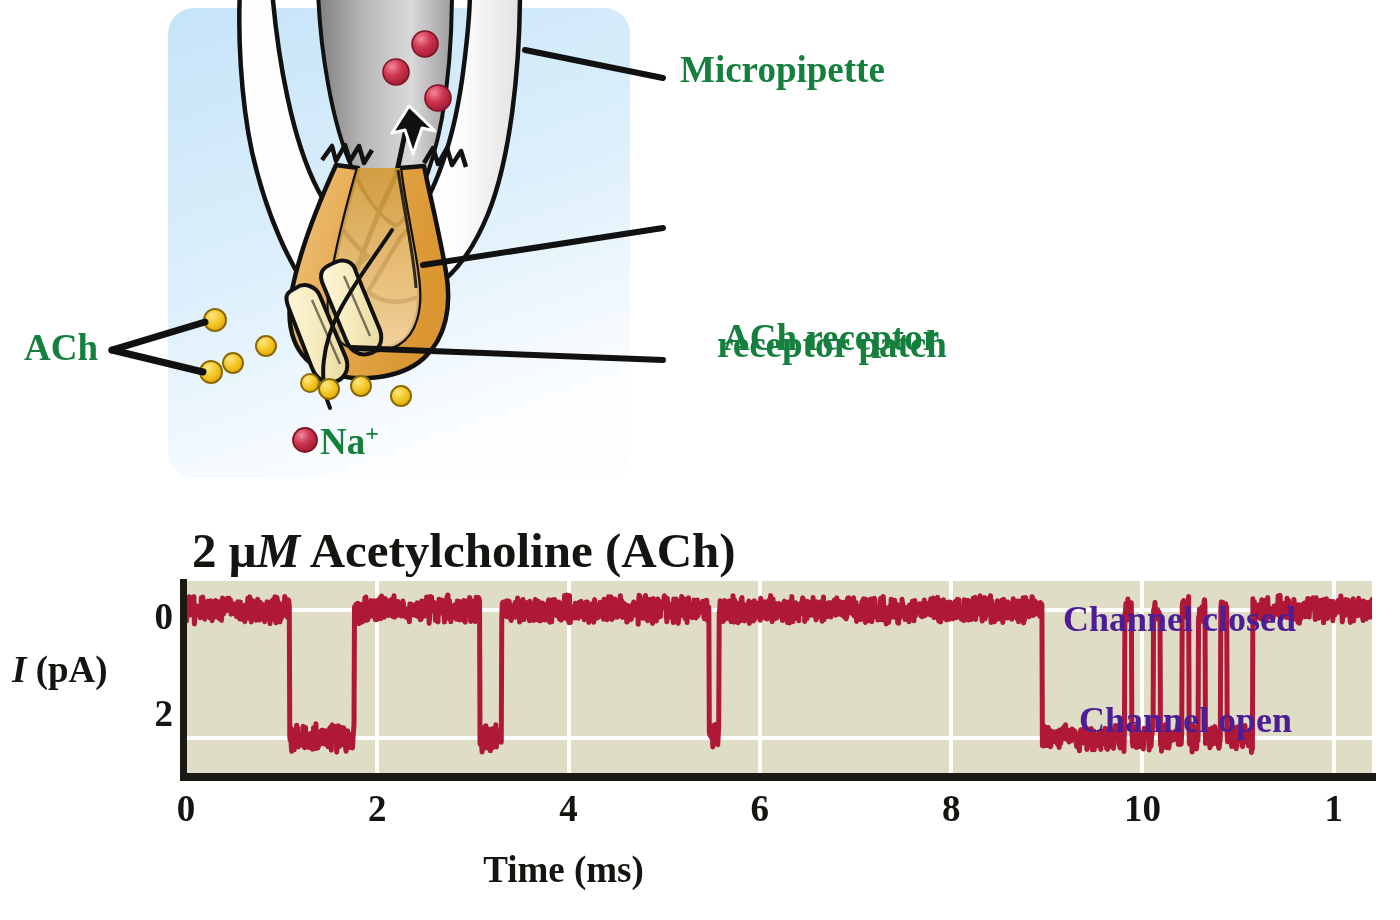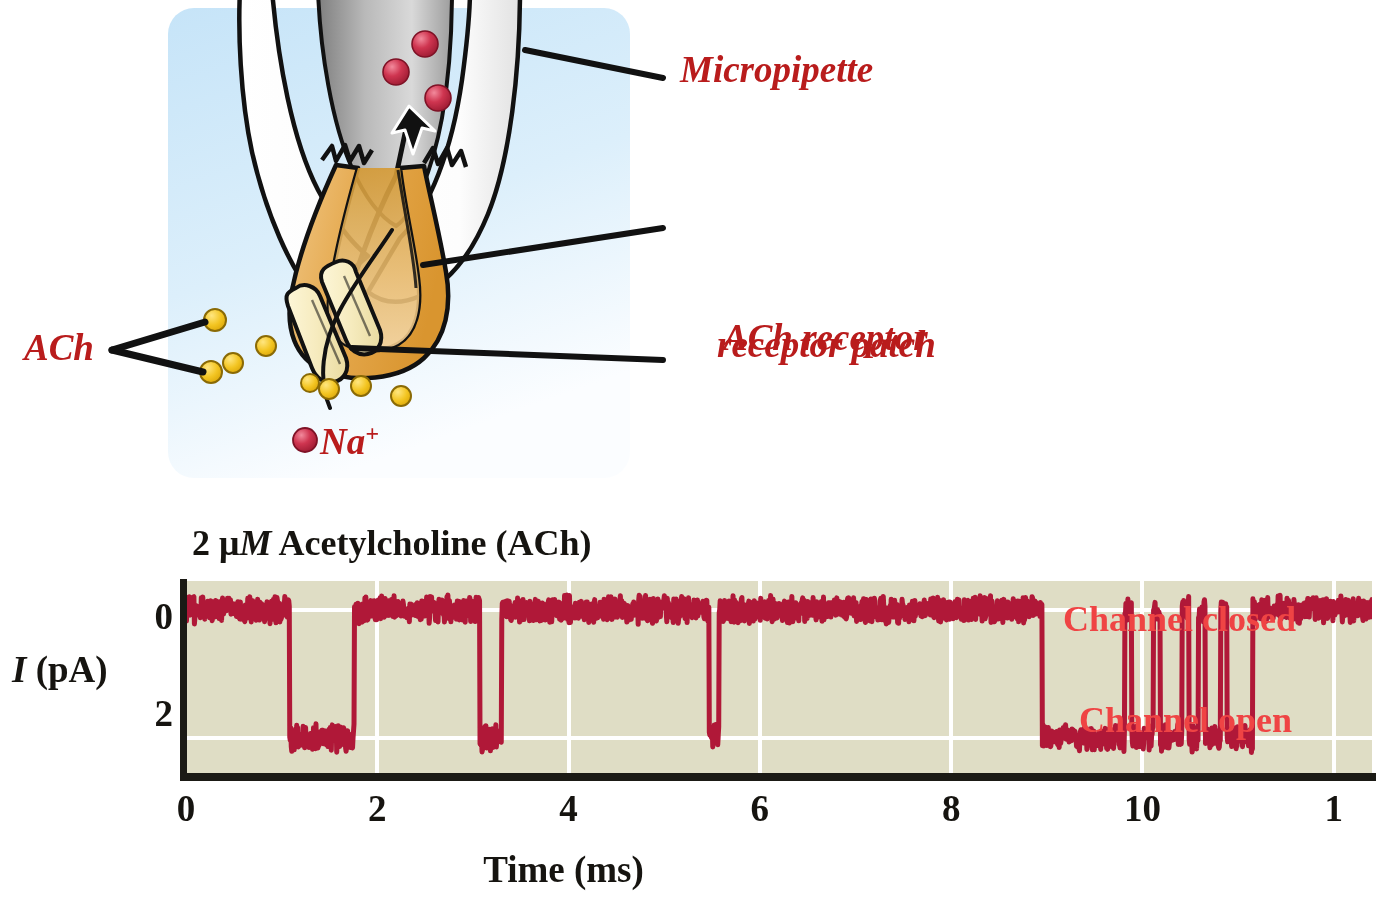--- a/index.html
+++ b/index.html
@@ -23,41 +23,40 @@
     width: 1400px; height: 500px;
   }
   #diagram-svg { position: absolute; left: 0; top: 0; }
 
   .callout-label {
     position: absolute;
     font-family: "Liberation Serif", "DejaVu Serif", serif;
     font-weight: bold;
     font-size: 37px;
     line-height: 1.14;
-    color: #b91c1c;
+    color: #15803d;
     white-space: pre;
-    font-style: italic;
   }
   #label-micropipette { left: 680px; top: 49px; }
   #label-patch        { left: 680px; top: 197px; }
   #label-achreceptor  { left: 680px; top: 317px; margin-left: 43px; }
   #label-ach          { left: 24px;   top: 327px; }
   #label-na           { left: 320px; top: 420px; }
   #label-na sup { font-size: 0.65em; vertical-align: super; font-weight: bold; }
 
   
   #chart-block {
     position: absolute;
     left: 0; top: 500px;
     width: 1400px; height: 420px;
   }
   #chart-title {
     position: absolute;
     left: 192px; top: 22px;
-    font-size: 36px;
+    font-size: 49px;
     font-weight: bold;
     white-space: pre;
   }
   #chart-title .ital { font-style: italic; }
 
   #plot-frame {
     position: absolute;
     left: 186px; top: 81px;
     width: 1186px; height: 192px;
   }
@@ -129,21 +128,21 @@
     text-align: center;
     font-size: 37px;
     font-weight: bold;
   }
 
   .state-label {
     position: absolute;
     font-size: 36px;
     font-weight: bold;
     white-space: pre;
-    color: #ef4444;
+    color: #4c1d95;
   }
   #state-closed { left: 1063px; top: 98px; }
   #state-open   { left: 1063px; top: 199px; margin-left: 16px; }
 </style>
 </head>
 <body>
 
 <div id="illustration">
 
   <svg id="diagram-svg" width="1400" height="500" viewBox="0 0 1400 500">

